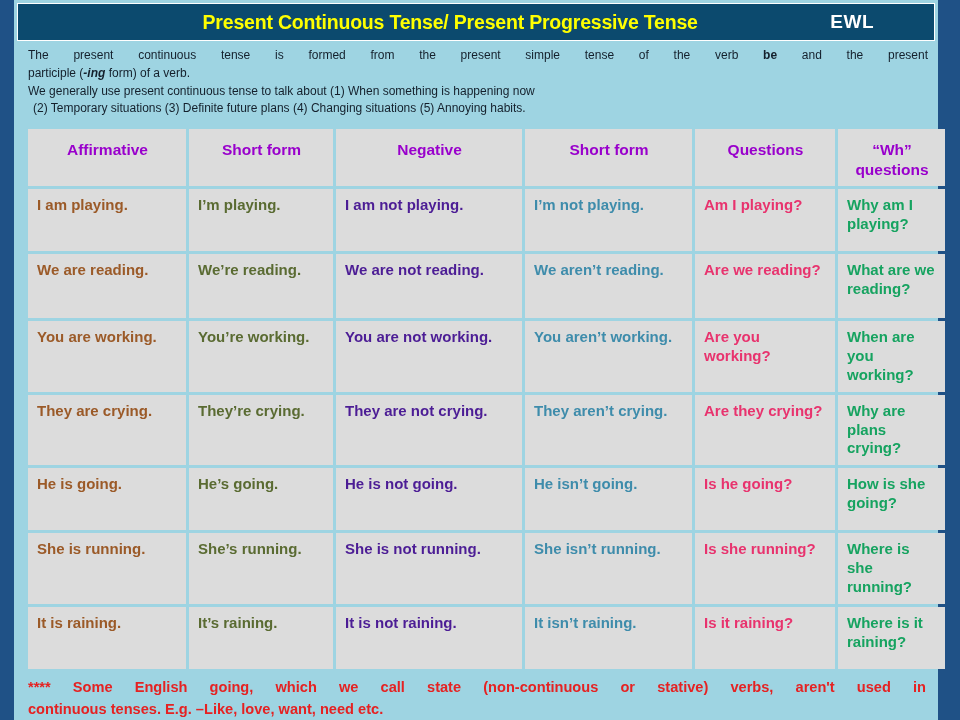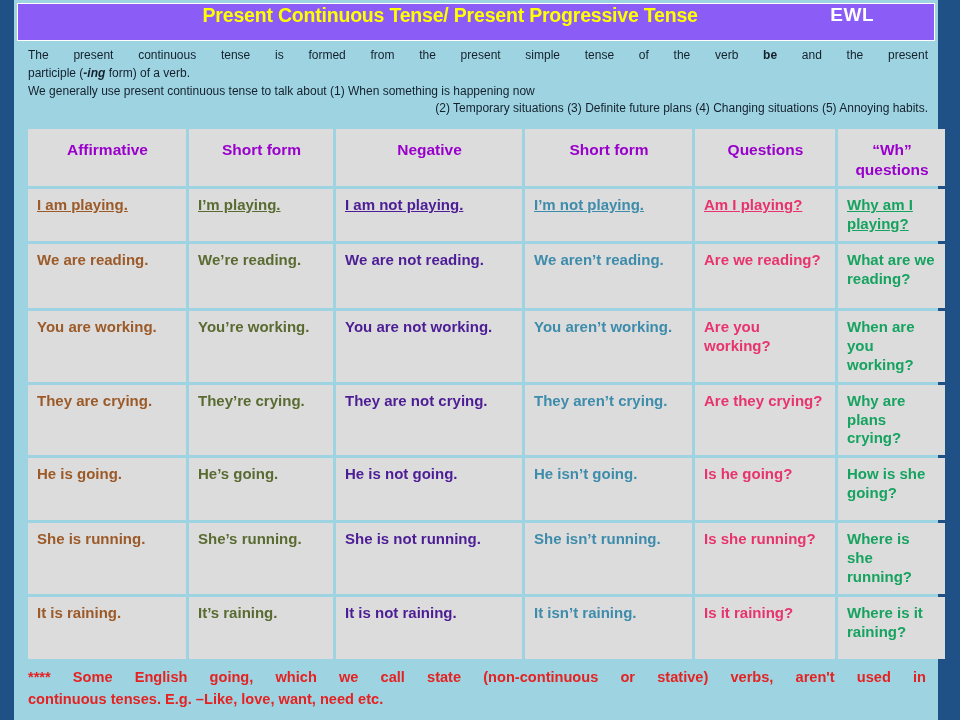--- a/index.html
+++ b/index.html
@@ -30,24 +30,25 @@
     height: 720px;
     background: #9ed4e2;
     box-sizing: border-box;
   }
 
   
   .titlebar {
     position: relative;
     height: 38px;
     margin: 3px 3px 0 3px;
-    background: #8b5cf6;
+    background: #0c4a6e;
     border: 1px solid #ffffff;
     box-sizing: border-box;
     display: flex;
+    align-items: center;
   }
   .title-main {
     flex: 1;
     text-align: center;
     color: #ffff00;
     font-size: 19.5px;
     font-weight: bold;
     letter-spacing: -0.2px;
     padding-left: 52px;
     white-space: nowrap;
@@ -62,21 +63,21 @@
 
   
   .intro {
     margin: 6px 10px 0 14px;
     color: #14202c;
     font-size: 12px;
     line-height: 1.48;
   }
   .intro .l1 { text-align: justify; text-align-last: justify; }
   .intro .l3 { padding-left: 0px; }
-  .intro .l4 { padding-left: 5px; text-align: right; }
+  .intro .l4 { padding-left: 5px; }
   .intro b { font-weight: bold; }
   .intro i { font-style: italic; font-weight: bold; }
 
   
   .tablewrap {
     margin: 8px 9px 0 11px;
   }
   table.grid {
     width: 100%;
     border-collapse: separate;
@@ -109,21 +110,21 @@
   col.c5 { width: 107px; }
 
   
   td.affirmative  { color: #9b5a28; }
   td.shortform    { color: #5a6b32; }
   td.negative     { color: #4c1d95; }
   td.shortneg     { color: #3e8cab; }
   td.question     { color: #e8336e; }
   td.whquestion   { color: #16a360; }
 
-  tr.r0 td { height: 52px; text-decoration: underline; }
+  tr.r0 td { height: 62px; }
   tr.r1 td, tr.r2 td, tr.r3 td { height: 64px; }
   tr.r4 td, tr.r5 td, tr.r6 td { height: 62px; }
 
   
   .note {
     margin: 5px 12px 0 14px;
     color: #e52222;
     font-size: 14.6px;
     font-weight: bold;
     line-height: 1.5;

